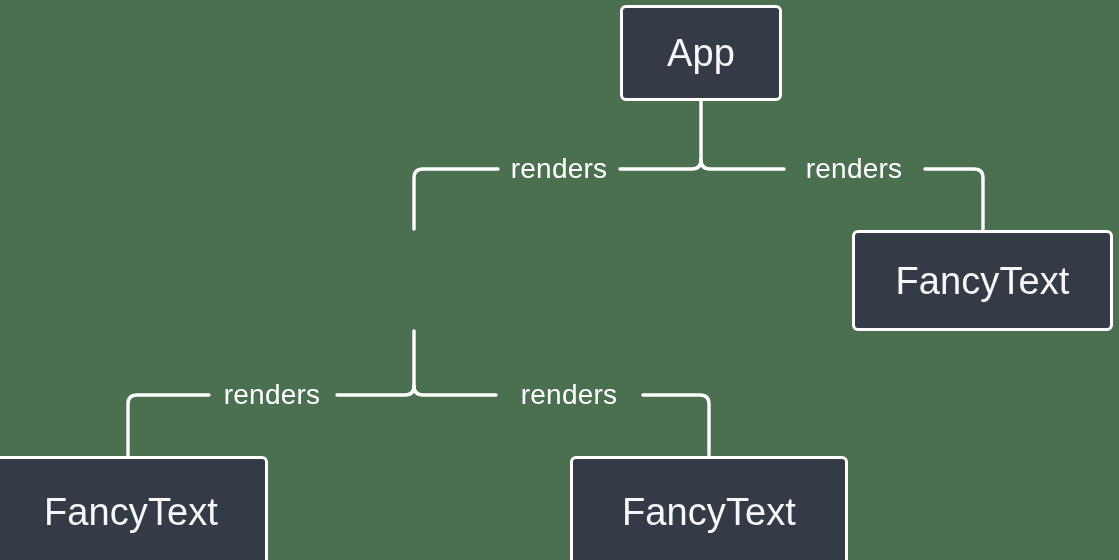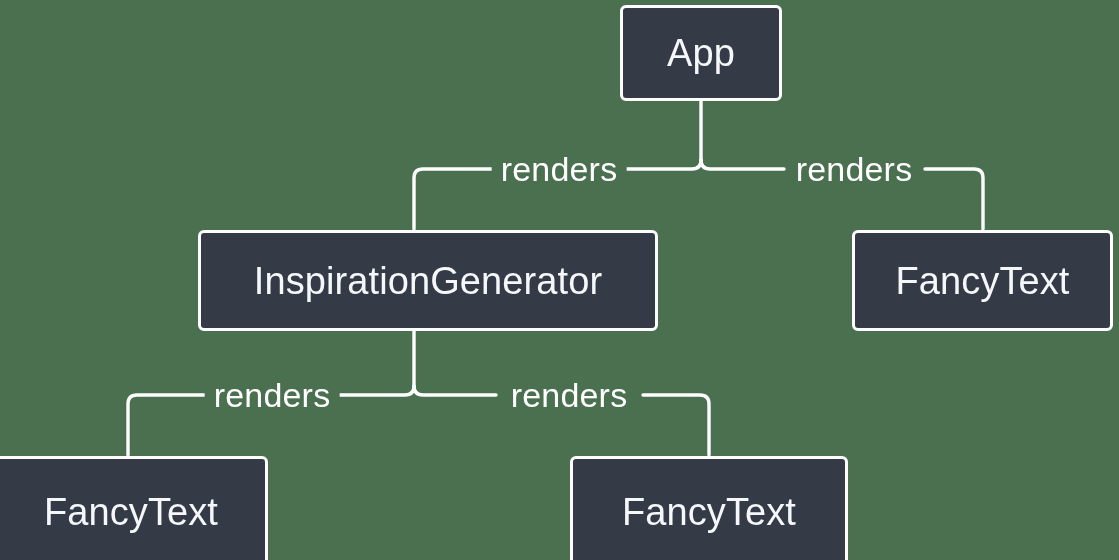--- a/index.html
+++ b/index.html
@@ -43,21 +43,21 @@
     letter-spacing: 0.1px;
     white-space: nowrap;
   }
   .node-label {
     display: block;
     line-height: 1;
   }
   .edge-label {
     position: absolute;
     color: #ffffff;
-    font-size: 34px;
+    font-size: 28px;
     font-weight: 500;
     letter-spacing: 0.2px;
     line-height: 1;
     white-space: nowrap;
     transform: translate(-50%, -50%);
     background: #4a7050;
     padding: 0 9px;
   }
   
   #node-app            { left: 620px; top:   5px; width: 162px; height:  96px; }
@@ -86,23 +86,20 @@
     <path d="M 414 331 L 414 386"></path>
 
     <path d="M 414 386 Q 414 395 405 395 L 337 395 M 209 395 L 137 395 Q 128 395 128 404 L 128 455"></path>
     <path d="M 414 386 Q 414 395 423 395 L 496 395 M 643 395 L 700 395 Q 709 395 709 404 L 709 455"></path>
   </svg>
 
   <div class="node" id="node-app">
     <span class="node-label">App</span>
   </div>
 
-  <div class="node" id="node-inspiration">
-    <span class="node-label">InspirationGenerator</span>
-  </div>
 
   <div class="node" id="node-fancytext-right">
     <span class="node-label">FancyText</span>
   </div>
 
   <div class="node" id="node-fancytext-left">
     <span class="node-label">FancyText</span>
   </div>
 
   <div class="node" id="node-copyright">

